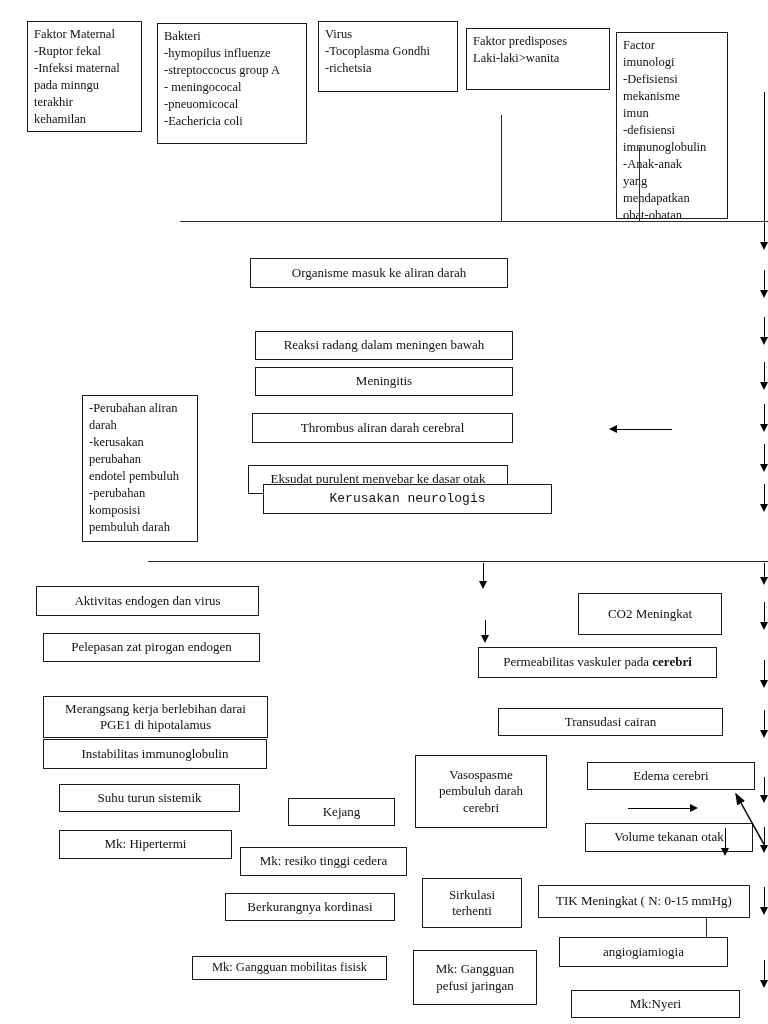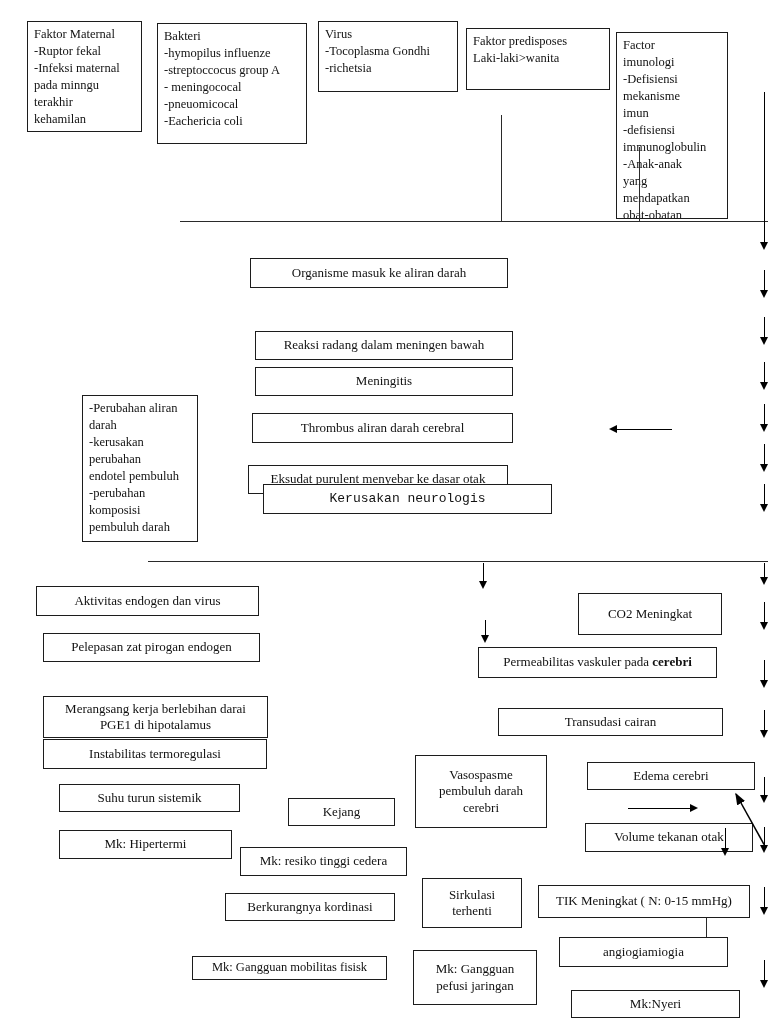--- a/index.html
+++ b/index.html
@@ -81,21 +81,21 @@
   <div class="arr-left" style="left:617px;top:429px;width:55px;"></div>
 
   <div class="hline" style="left:148px;top:561px;width:620px;border-top-width:1.4px;"></div>
   <div class="arr-down" style="left:483px;top:563px;height:18px;"></div>
   <div class="arr-down" style="left:485px;top:620px;height:15px;"></div>
 
   <div class="box" style="left:36px;top:586px;width:223px;height:30px;">Aktivitas endogen dan virus</div>
   <div class="box" style="left:43px;top:633px;width:217px;height:29px;">Pelepasan zat pirogan endogen</div>
   <div class="box pre" style="left:43px;top:678px;width:225px;height:42px;margin-top:18px;">Merangsang kerja berlebihan darai
 PGE1 di hipotalamus</div>
-  <div class="box" style="left:43px;top:739px;width:224px;height:30px;">Instabilitas termoregulasi</div>
+  <div class="box" style="left:43px;top:739px;width:224px;height:30px;">Instabilitas immunoglobulin</div>
   <div class="box" style="left:59px;top:784px;width:181px;height:28px;">Suhu turun sistemik</div>
   <div class="box" style="left:59px;top:830px;width:173px;height:29px;text-align:center;">Mk: Hipertermi</div>
 
   <div class="box" style="left:288px;top:798px;width:107px;height:28px;">Kejang</div>
   <div class="box" style="left:240px;top:847px;width:167px;height:29px;">Mk: resiko tinggi cedera</div>
   <div class="box" style="left:225px;top:893px;width:170px;height:28px;">Berkurangnya kordinasi</div>
   <div class="box pre" style="left:422px;top:878px;width:100px;height:50px;">Sirkulasi
 terhenti</div>
   <div class="box" style="left:192px;top:956px;width:195px;height:24px;font-size:12.5px;">Mk: Gangguan mobilitas fisisk</div>
   <div class="box pre" style="left:413px;top:950px;width:124px;height:55px;">Mk: Gangguan

